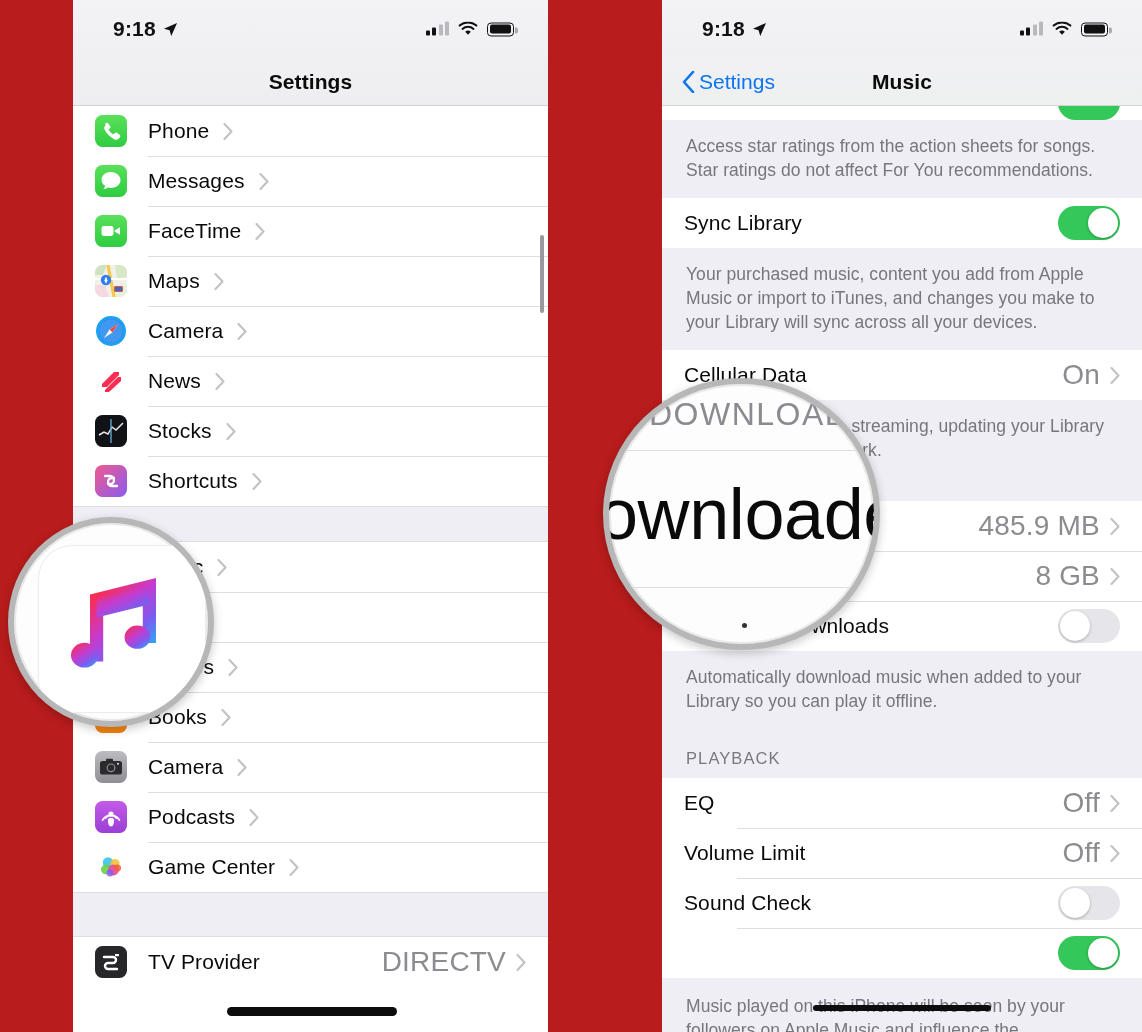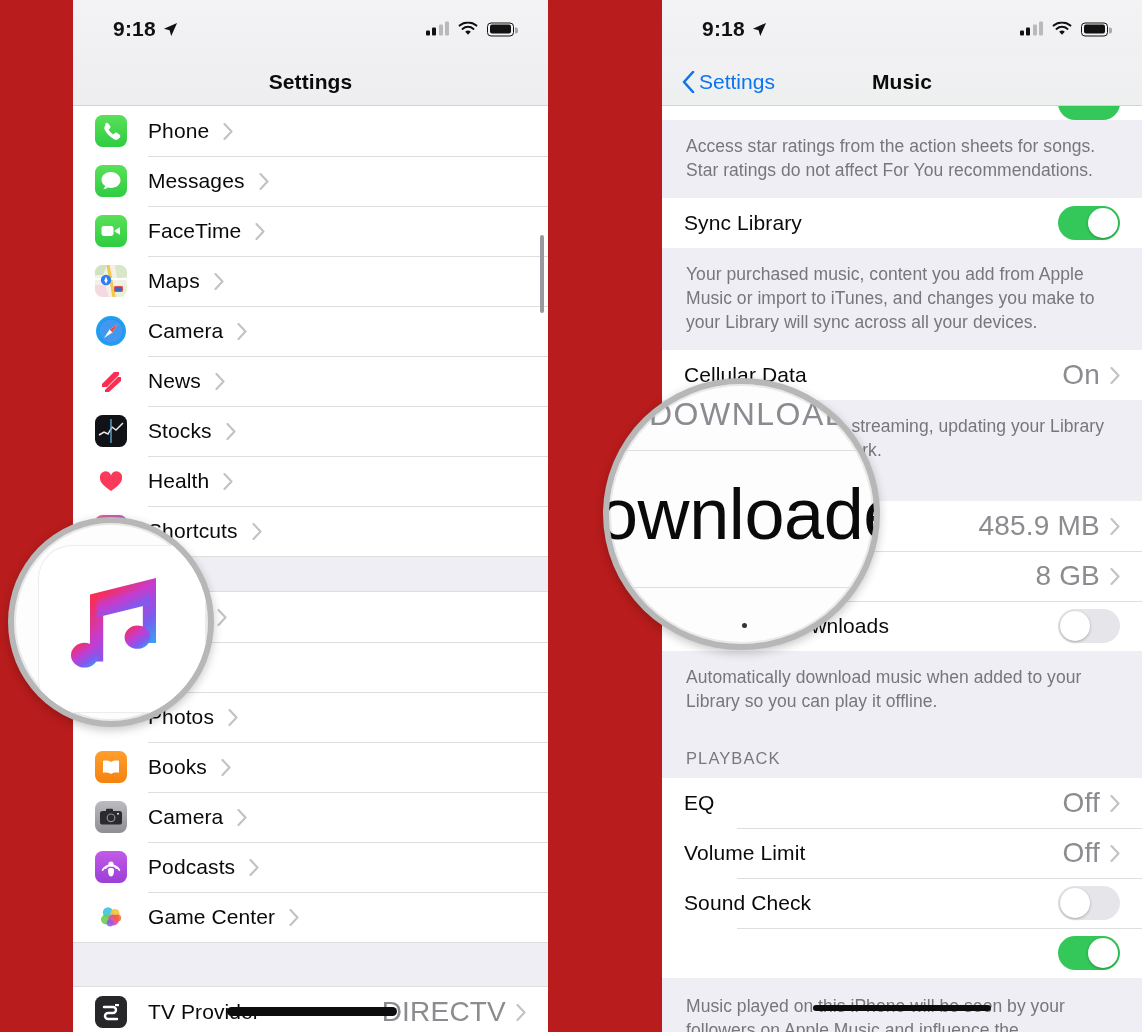--- a/index.html
+++ b/index.html
@@ -278,31 +278,20 @@
             <path d="M4 20 L9 17 L13 19 L17 12 L21 15 L28 8" stroke="#e8e8ea" stroke-width="1.5" fill="none"></path>
             <rect x="15.3" y="4" width="1.4" height="24" fill="#57a5d6"></rect>
           </svg>
         </span>
         <span class="row-label">Stocks</span>
         <svg class="chev" viewBox="0 0 10 17">
             <path d="M1.5 1 L8.5 8.5 L1.5 16" stroke="#c2c2c6" stroke-width="2.1" fill="none" stroke-linecap="round" stroke-linejoin="round"></path>
           </svg>
       </div>
 
-      <div class="row">
-        <span class="row-icon" style="background:#fff">
-          <svg viewBox="0 0 32 32" width="32" height="32">
-            <path d="M16 26 C8 20.5 5 17 5 13.2 A5.6 5.6 0 0 1 16 10.6 A5.6 5.6 0 0 1 27 13.2 C27 17 24 20.5 16 26z" fill="#fb3a5a"></path>
-          </svg>
-        </span>
-        <span class="row-label">Health</span>
-        <svg class="chev" viewBox="0 0 10 17">
-            <path d="M1.5 1 L8.5 8.5 L1.5 16" stroke="#c2c2c6" stroke-width="2.1" fill="none" stroke-linecap="round" stroke-linejoin="round"></path>
-          </svg>
-      </div>
 
       <div class="row">
         <span class="row-icon" style="background:linear-gradient(135deg,#f05a8e,#8a5cf0)">
           <svg viewBox="0 0 32 32" width="32" height="32">
               <path d="M10 11h5a4 4 0 0 1 0 8h-2M22 21h-5a4 4 0 0 1 0-8h2" stroke="#fff" stroke-width="2.3" fill="none" stroke-linecap="round"></path>
             </svg>
         </span>
         <span class="row-label">Shortcuts</span>
         <svg class="chev" viewBox="0 0 10 17">
             <path d="M1.5 1 L8.5 8.5 L1.5 16" stroke="#c2c2c6" stroke-width="2.1" fill="none" stroke-linecap="round" stroke-linejoin="round"></path>

